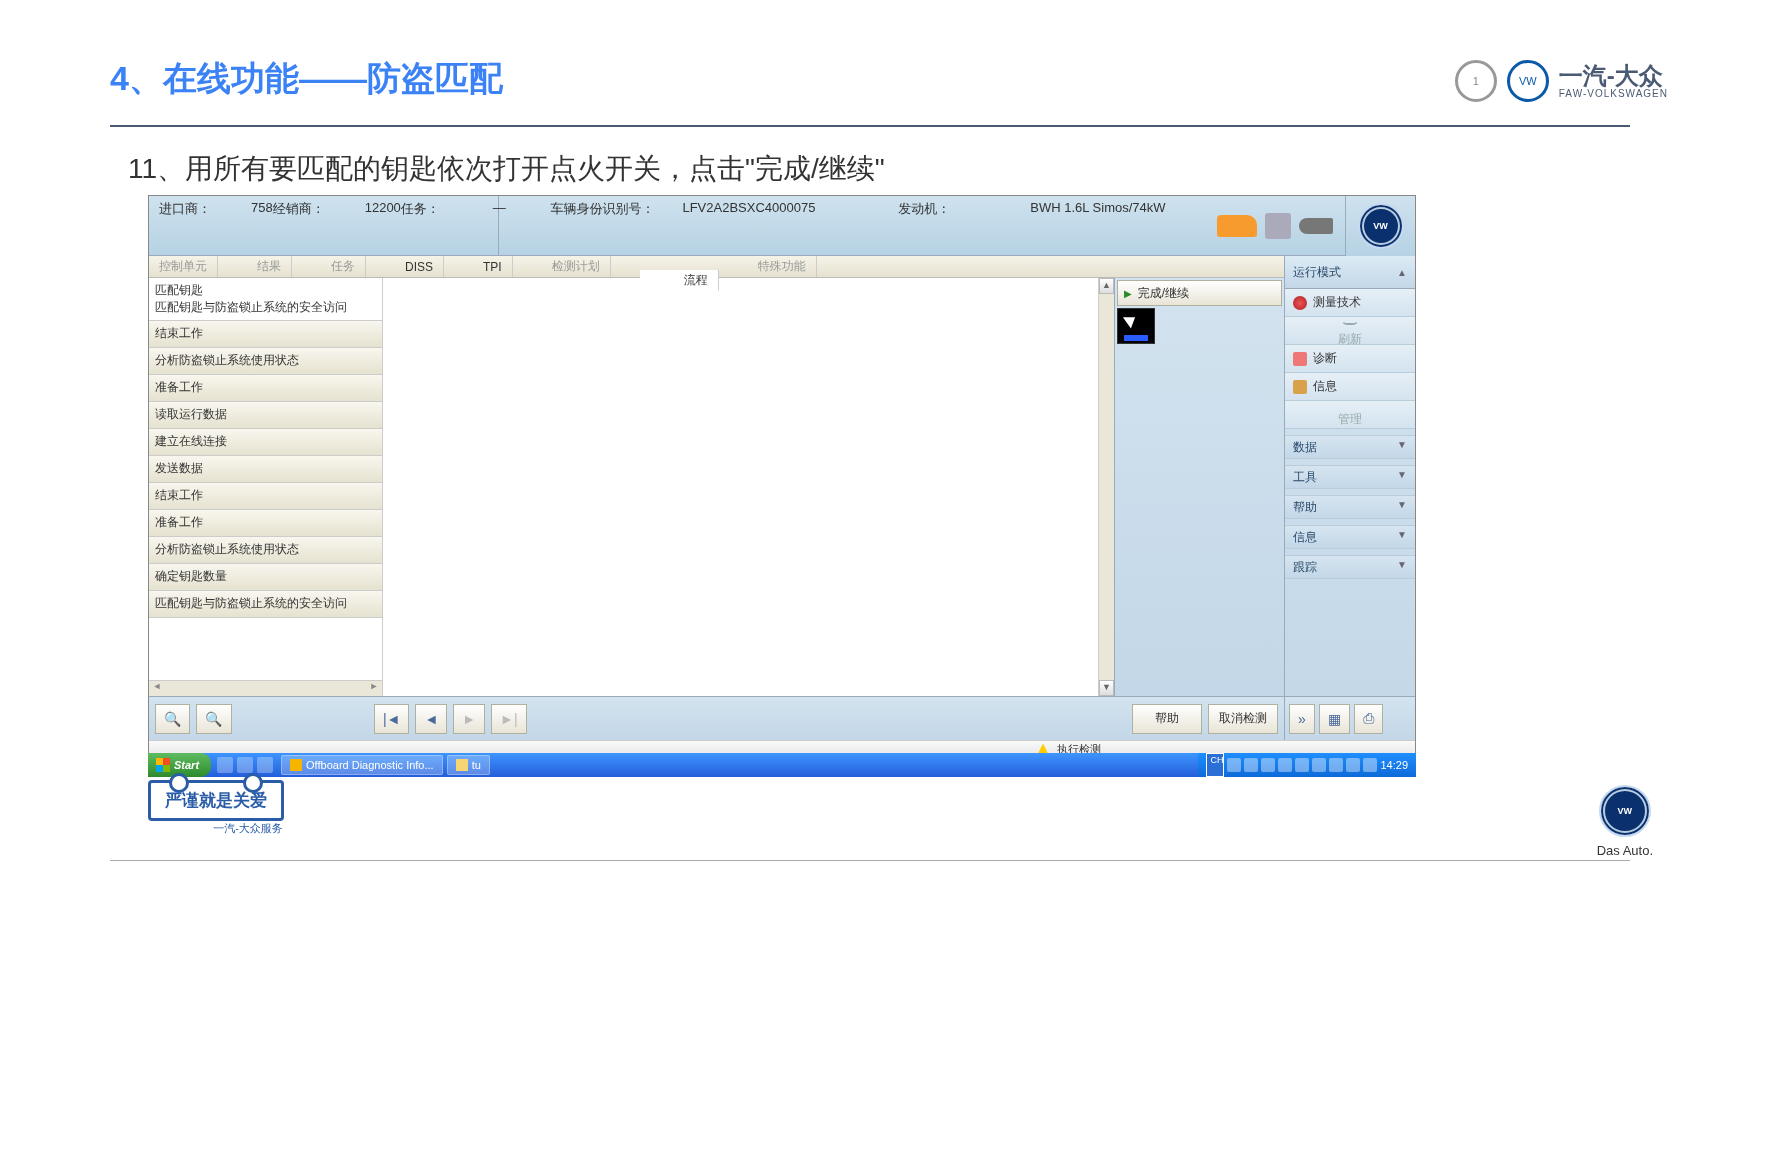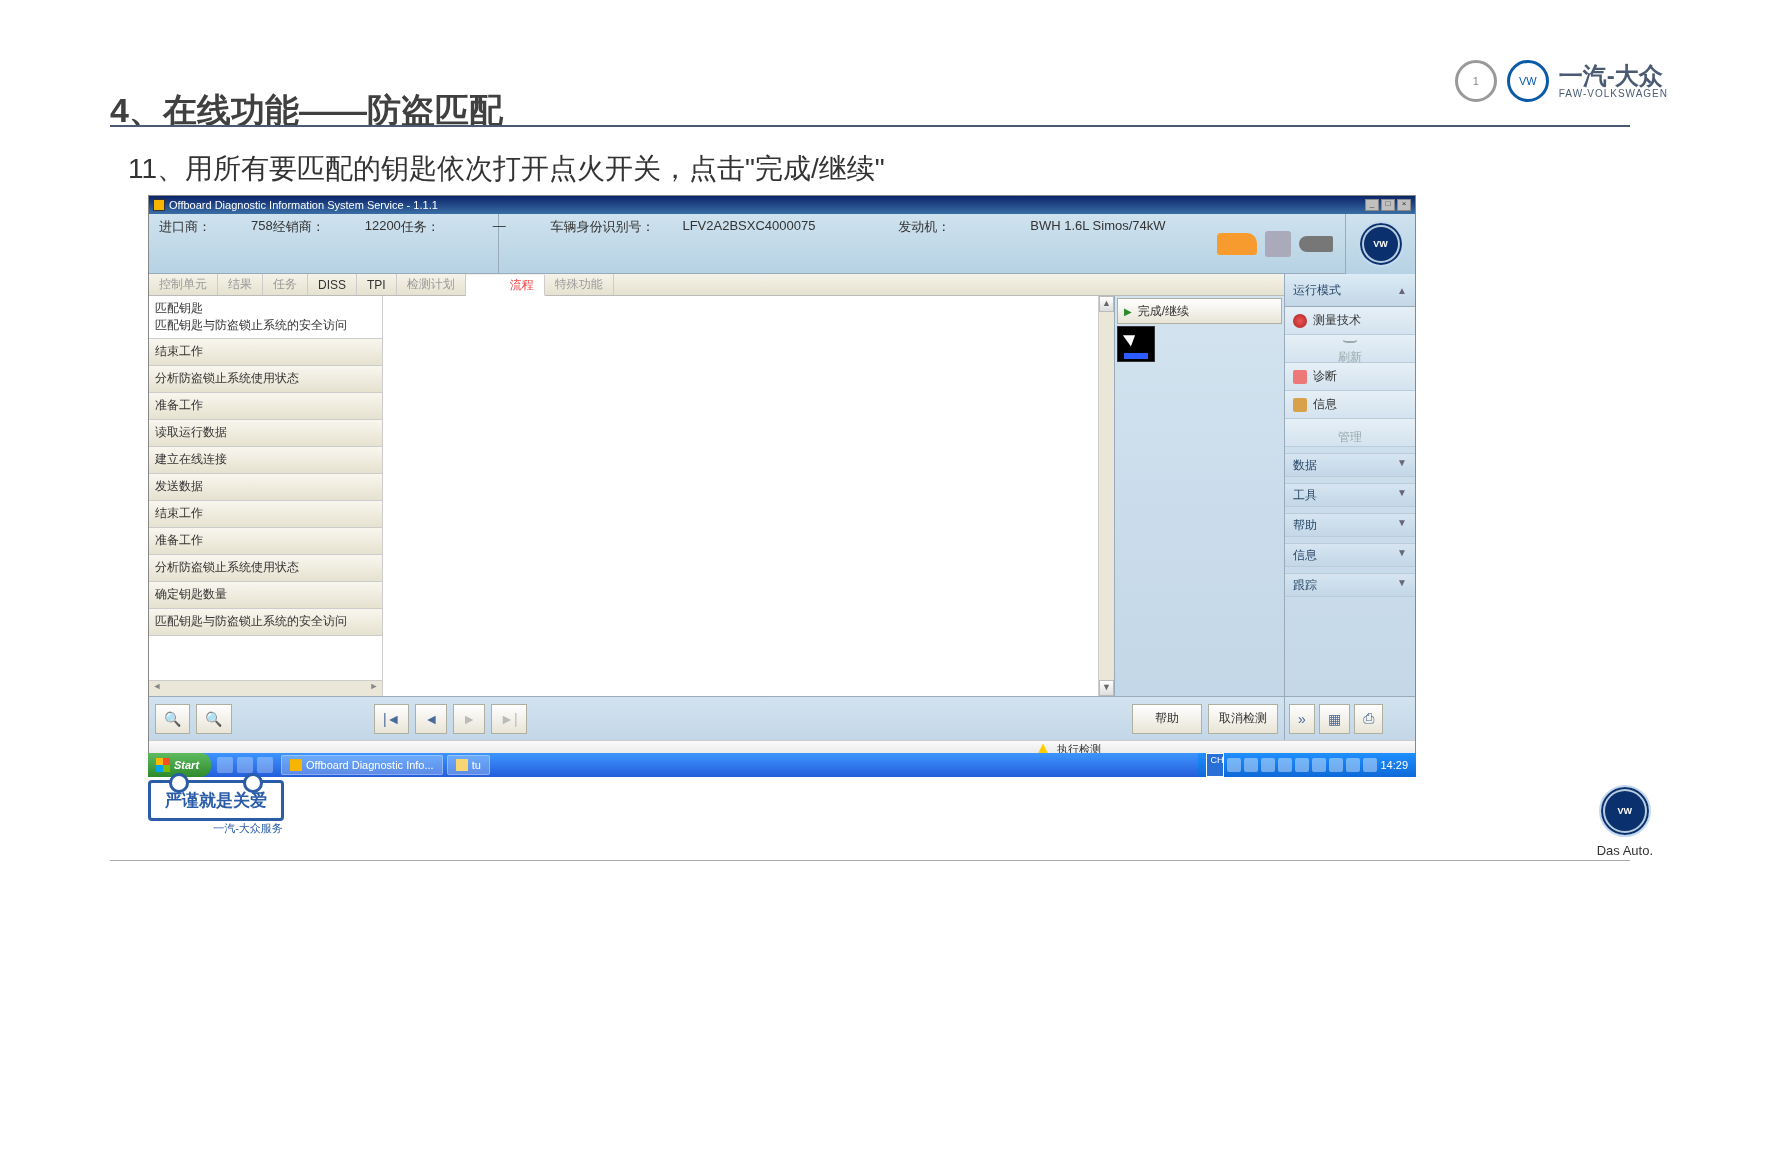--- a/index.html
+++ b/index.html
@@ -1,17 +1,17 @@
 <!DOCTYPE html>
 <html><head>
 <meta charset="utf-8">
 <style>
   *{box-sizing:border-box;margin:0;padding:0;}
   body{font-family:"Microsoft YaHei",SimSun,Arial,sans-serif;background:#fff;width:1778px;height:1166px;position:relative;color:#333;}
-  .slide-title{position:absolute;left:110px;top:88px;color:#404040;font-size:34px;font-weight:bold;}
+  .slide-title{position:absolute;left:110px;top:56px;color:#3b82f6;font-size:34px;font-weight:bold;}
   .title-rule{position:absolute;left:110px;top:125px;width:1520px;height:0;border-top:2px solid #4a5a73;}
   .instruction{position:absolute;left:128px;top:150px;font-size:28px;color:#333;}
   .brand-area{position:absolute;right:110px;top:60px;display:flex;align-items:center;gap:10px;}
   .brand-circ{width:42px;height:42px;border-radius:50%;border:3px solid #999;background:#fff;display:flex;align-items:center;justify-content:center;font-size:11px;color:#888;position:relative;}
   .brand-text{font-size:24px;font-weight:bold;color:#4a5a73;line-height:1;}
   .brand-sub{font-size:10px;color:#4a5a73;letter-spacing:1px;}
   .app-window{position:absolute;left:148px;top:195px;width:1268px;height:564px;border:1px solid #888;background:#ece9d8;display:flex;flex-direction:column;}
   .titlebar{height:18px;background:linear-gradient(#0a246a,#3a6ea5);color:#fff;font-size:11px;display:flex;align-items:center;padding:0 4px;}
   .titlebar-icon{width:12px;height:12px;background:#f7b500;margin-right:4px;border:1px solid #333;}
   .win-controls{margin-left:auto;display:flex;gap:2px;}
@@ -21,24 +21,24 @@
   .info-col div{display:flex;gap:12px;}
   .info-lbl{min-width:80px;}
   .info-icons{margin-left:auto;display:flex;align-items:center;gap:8px;padding-right:12px;}
   .car-ic{width:40px;height:22px;background:#f79b2e;border-radius:4px 10px 3px 3px;position:relative;}
   .srv-ic{width:26px;height:26px;background:#aab;border-radius:3px;position:relative;}
   .key-ic{width:34px;height:16px;background:#777;border-radius:8px 2px 2px 8px;}
   .vw-logo-box{width:70px;height:60px;background:linear-gradient(#cfe2ee,#b6d2e4);display:flex;align-items:center;justify-content:center;border-left:1px solid #9ab;}
   .vw-circle{width:46px;height:46px;border-radius:50%;background:#0a316e;border:2px solid #c5daf0;box-shadow:inset 0 0 0 2px #0a316e,inset 0 0 0 4px #b8ccdf;display:flex;align-items:center;justify-content:center;color:#fff;font-size:9px;font-weight:bold;}
   .work-area{flex:1;display:flex;min-height:0;}
   .main-pane{flex:1;display:flex;flex-direction:column;min-width:0;border-right:1px solid #9ab;}
-  .tabstrip{height:22px;background:linear-gradient(#f5f3e9,#e6e2d0);display:flex;border-bottom:1px solid #bbb;font-size:12px;}
+  .tabstrip{height:22px;background:linear-gradient(#f5f3e9,#e6e2d0);display:flex;border-bottom:1px solid #bbb;font-size:12px;gap:29px;}
   .tab{padding:2px 10px;border-right:1px solid #ccc;color:#999;display:flex;align-items:center;}
   .tab.enabled{color:#333;}
-  .tab.active{background:#fff;border-bottom:1px solid #fff;position:relative;top:1px;color:#ef4444;padding-left:44px;}
+  .tab.active{background:#fff;border-bottom:1px solid #fff;position:relative;top:14px;color:#404040;padding-left:44px;}
   .content{flex:1;display:flex;background:#fff;min-height:0;}
   .steps-col{width:234px;border-right:1px solid #ccc;display:flex;flex-direction:column;}
   .steps-head{background:#fff;border-bottom:1px solid #ccc;padding:4px 6px;font-size:12px;}
   .steps-head .t2{font-size:12px;color:#333;}
   .steps-list{flex:1;overflow:hidden;}
   .step-item{height:27px;border-bottom:1px solid #ccc;padding:4px 6px;font-size:12px;background:linear-gradient(#f8f6ee,#e6e2d0);white-space:nowrap;overflow:hidden;}
   .msg-col{flex:1;position:relative;}
   .msg-body{padding:8px 12px;font-size:12px;line-height:1.6;}
   .msg-body div{white-space:pre;}
   .vscroll{position:absolute;right:0;top:0;width:16px;height:100%;background:#eae7d9;border-left:1px solid #ccc;}
@@ -94,29 +94,20 @@
 <div class="brand-area">
   <div class="brand-circ">1</div>
   <div class="brand-circ" style="border-color:#0a5aa8;color:#0a5aa8;">VW</div>
   <div>
     <div class="brand-text">一汽-大众</div>
     <div class="brand-sub">FAW-VOLKSWAGEN</div>
   </div>
 </div>
 
 <div class="app-window">
-  <div class="titlebar">
-    <span class="titlebar-icon"></span>
-    <span>Offboard Diagnostic Information System Service - 1.1.1</span>
-    <div class="win-controls">
-      <span class="win-btn">_</span>
-      <span class="win-btn">□</span>
-      <span class="win-btn">×</span>
-    </div>
-  </div>
 
   <div style="display:flex;">
     <div class="info-grid" style="flex:1;">
       <div class="info-col" style="width:350px;border-right:1px solid #9ab;">
         <div>
             <span class="info-lbl">进口商：</span>
             <span>758</span>
           </div>
         <div>
             <span class="info-lbl">经销商：</span>

